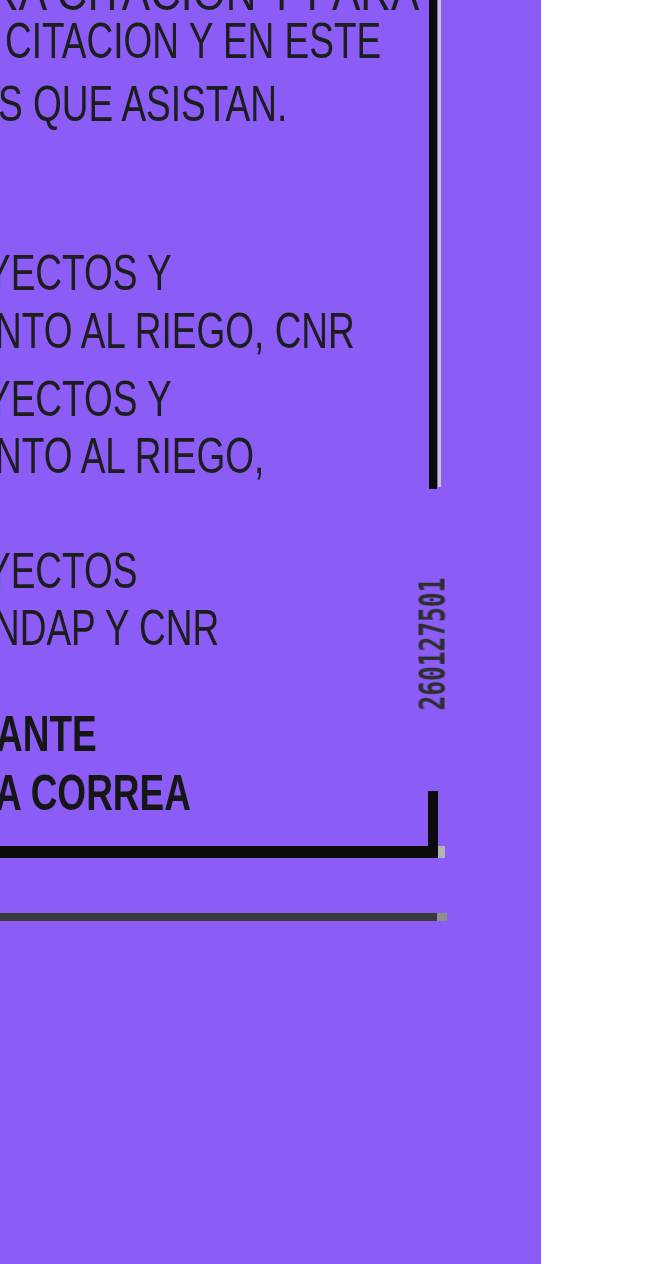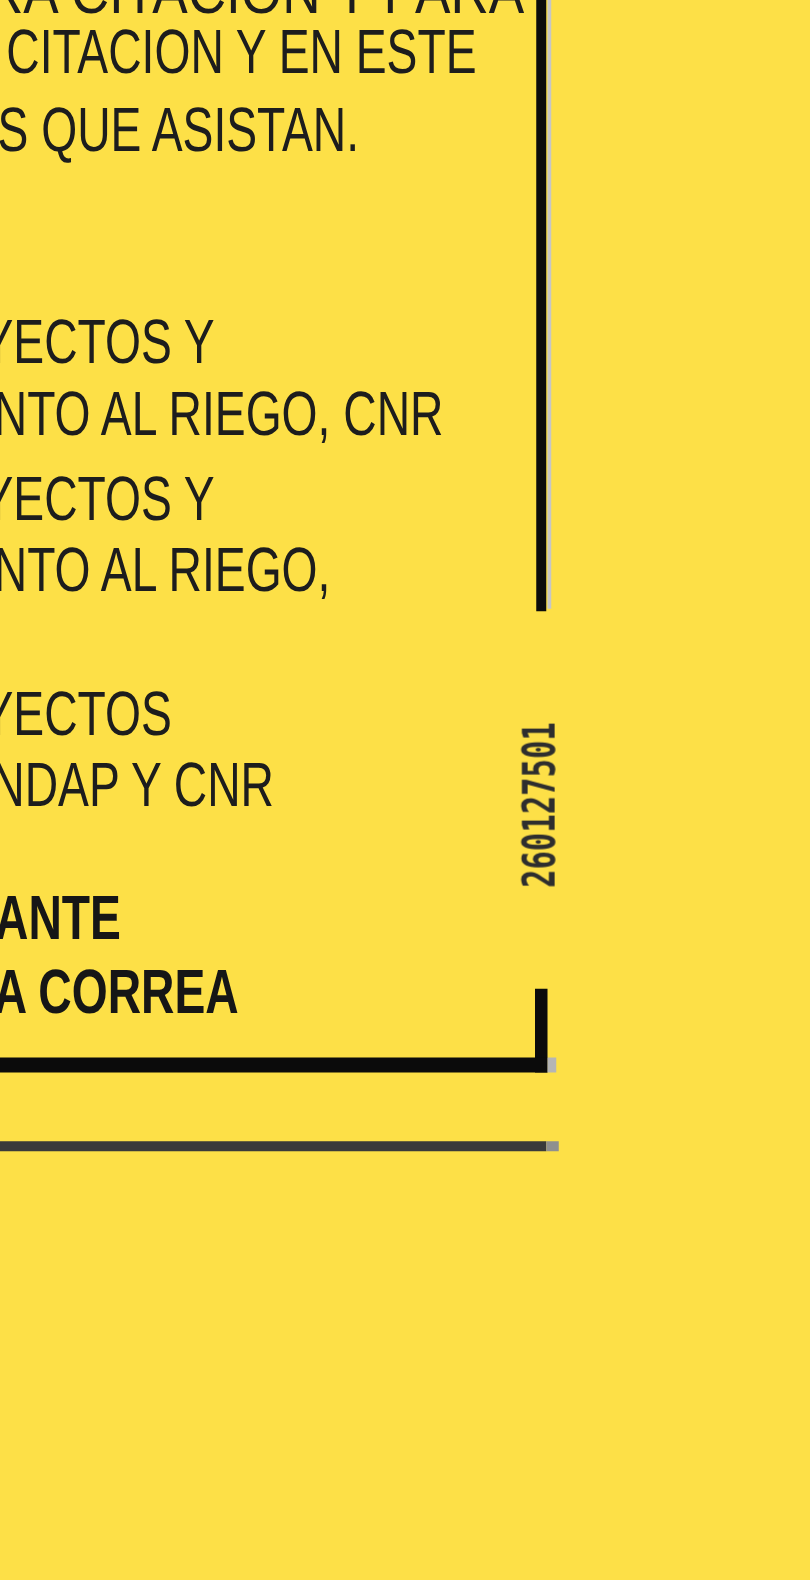--- a/index.html
+++ b/index.html
@@ -2,23 +2,23 @@
 <html><head>
 <meta charset="utf-8">
 <style>
   html, body {
     margin: 0;
     padding: 0;
     background: #ffffff;
   }
   .page {
     position: relative;
-    width: 648px;
+    width: 541px;
     height: 1264px;
-    background: #fde047;
+    background: #8b5cf6;
     overflow: hidden;
     font-family: "Liberation Sans", sans-serif;
     text-align: right;
   }
   
   .tl {
     position: absolute;
     font-size: 50px;
     line-height: 1;
     letter-spacing: 0;

